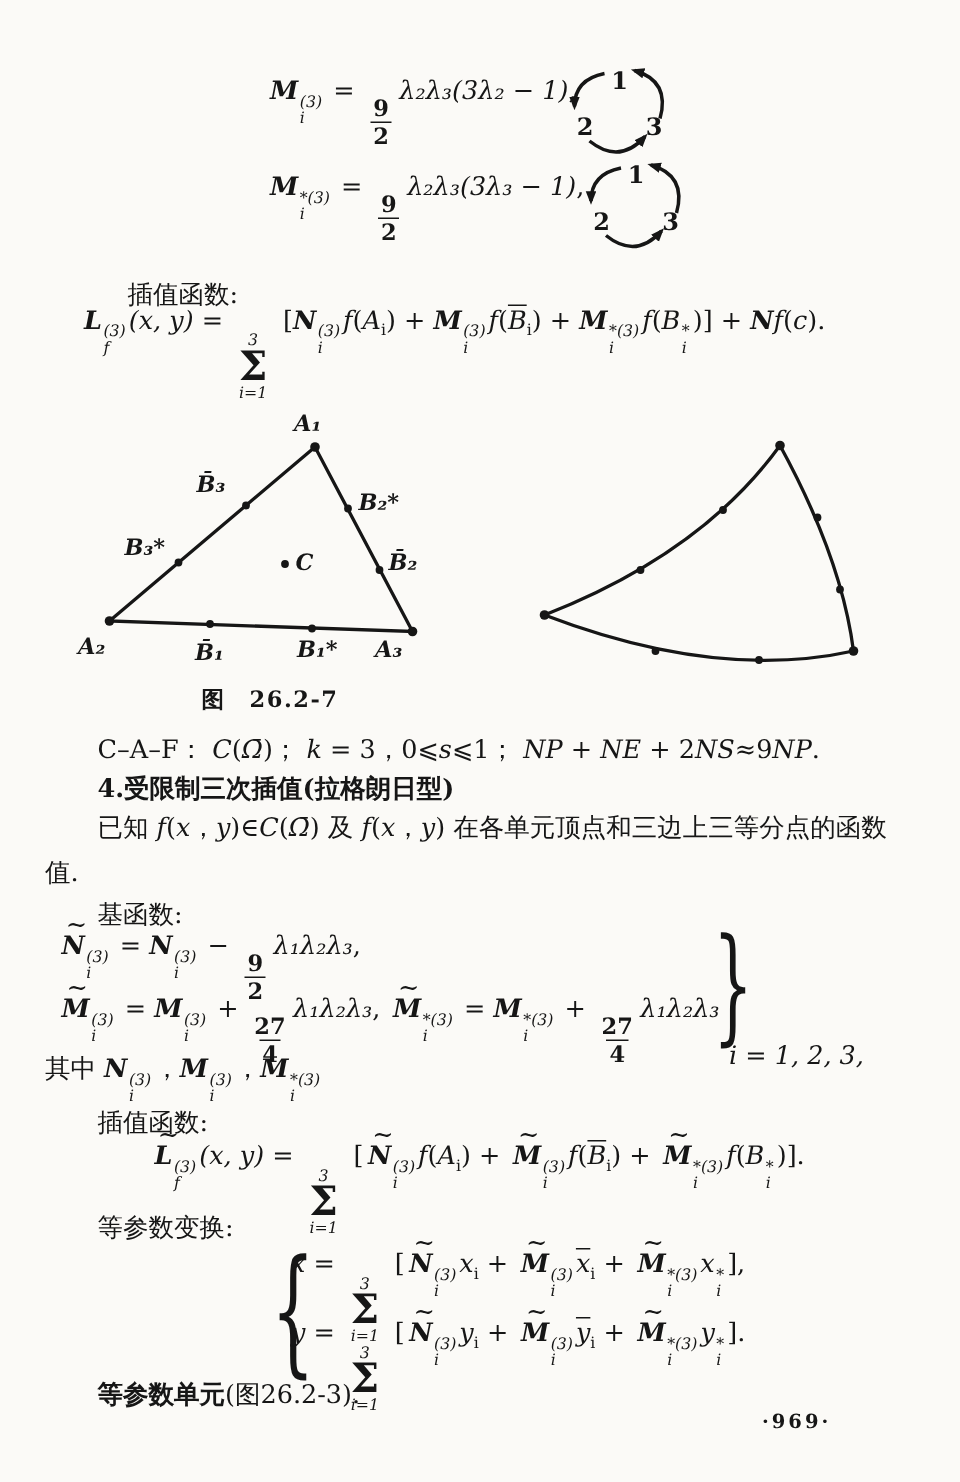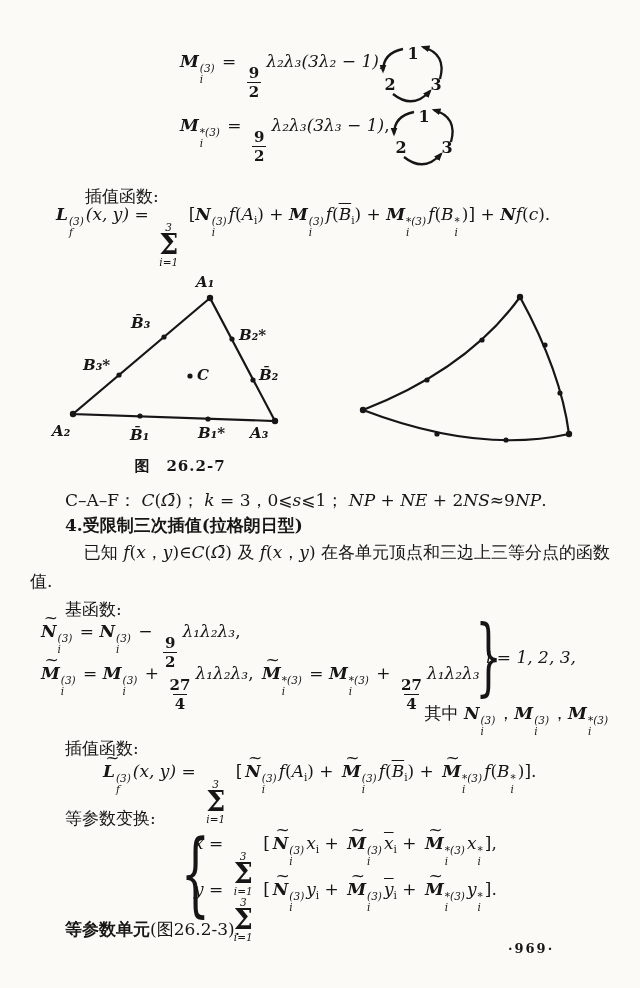--- a/index.html
+++ b/index.html
@@ -1,26 +1,26 @@
 <!DOCTYPE html>
 <html><head>
 <meta charset="utf-8">
 <style>
   html,body{margin:0;padding:0;}
   body{width:640px;height:988px;overflow:hidden;}
   .page{position:relative;width:640px;height:988px;background:#fbfaf7;color:#161616;
         font-family:"DejaVu Serif","Liberation Serif",serif;}
   .abs{position:absolute;}
   .fm{position:absolute;font-size:17px;white-space:nowrap;line-height:1.3;}
-  .wrap{white-space:normal;text-align:right;}
+  .wrap{white-space:normal;}
   .hd{position:absolute;font-size:17px;}
   .bold{font-weight:bold;}
   
   .m-r{font-style:normal;}
-  .m-i{font-style:italic;}
+  .m-i{font-style:italic;margin-top:47px;}
   .m-b{font-style:italic;font-weight:bold;}
   sup,sub{font-size:10.5px;line-height:0;}
   .m-ss{display:inline-flex;flex-direction:column;align-items:flex-start;font-size:10.5px;
         line-height:1.05;vertical-align:-0.5em;margin:0 2px 0 1px;font-style:italic;}
   .m-frac{display:inline-flex;flex-direction:column;align-items:center;font-size:15px;
         line-height:1.2;vertical-align:-0.7em;margin:0 5px;font-style:normal;font-weight:bold;}
   .m-den{border-top:1.4px solid #161616;padding:0 2px;}
   .m-sum{display:inline-flex;flex-direction:column;align-items:center;font-size:10.5px;
         line-height:1;vertical-align:-1.05em;margin:0 5px;font-style:italic;}
   .m-sum-s{font-size:27px;line-height:.9;font-style:normal;font-weight:bold;}

